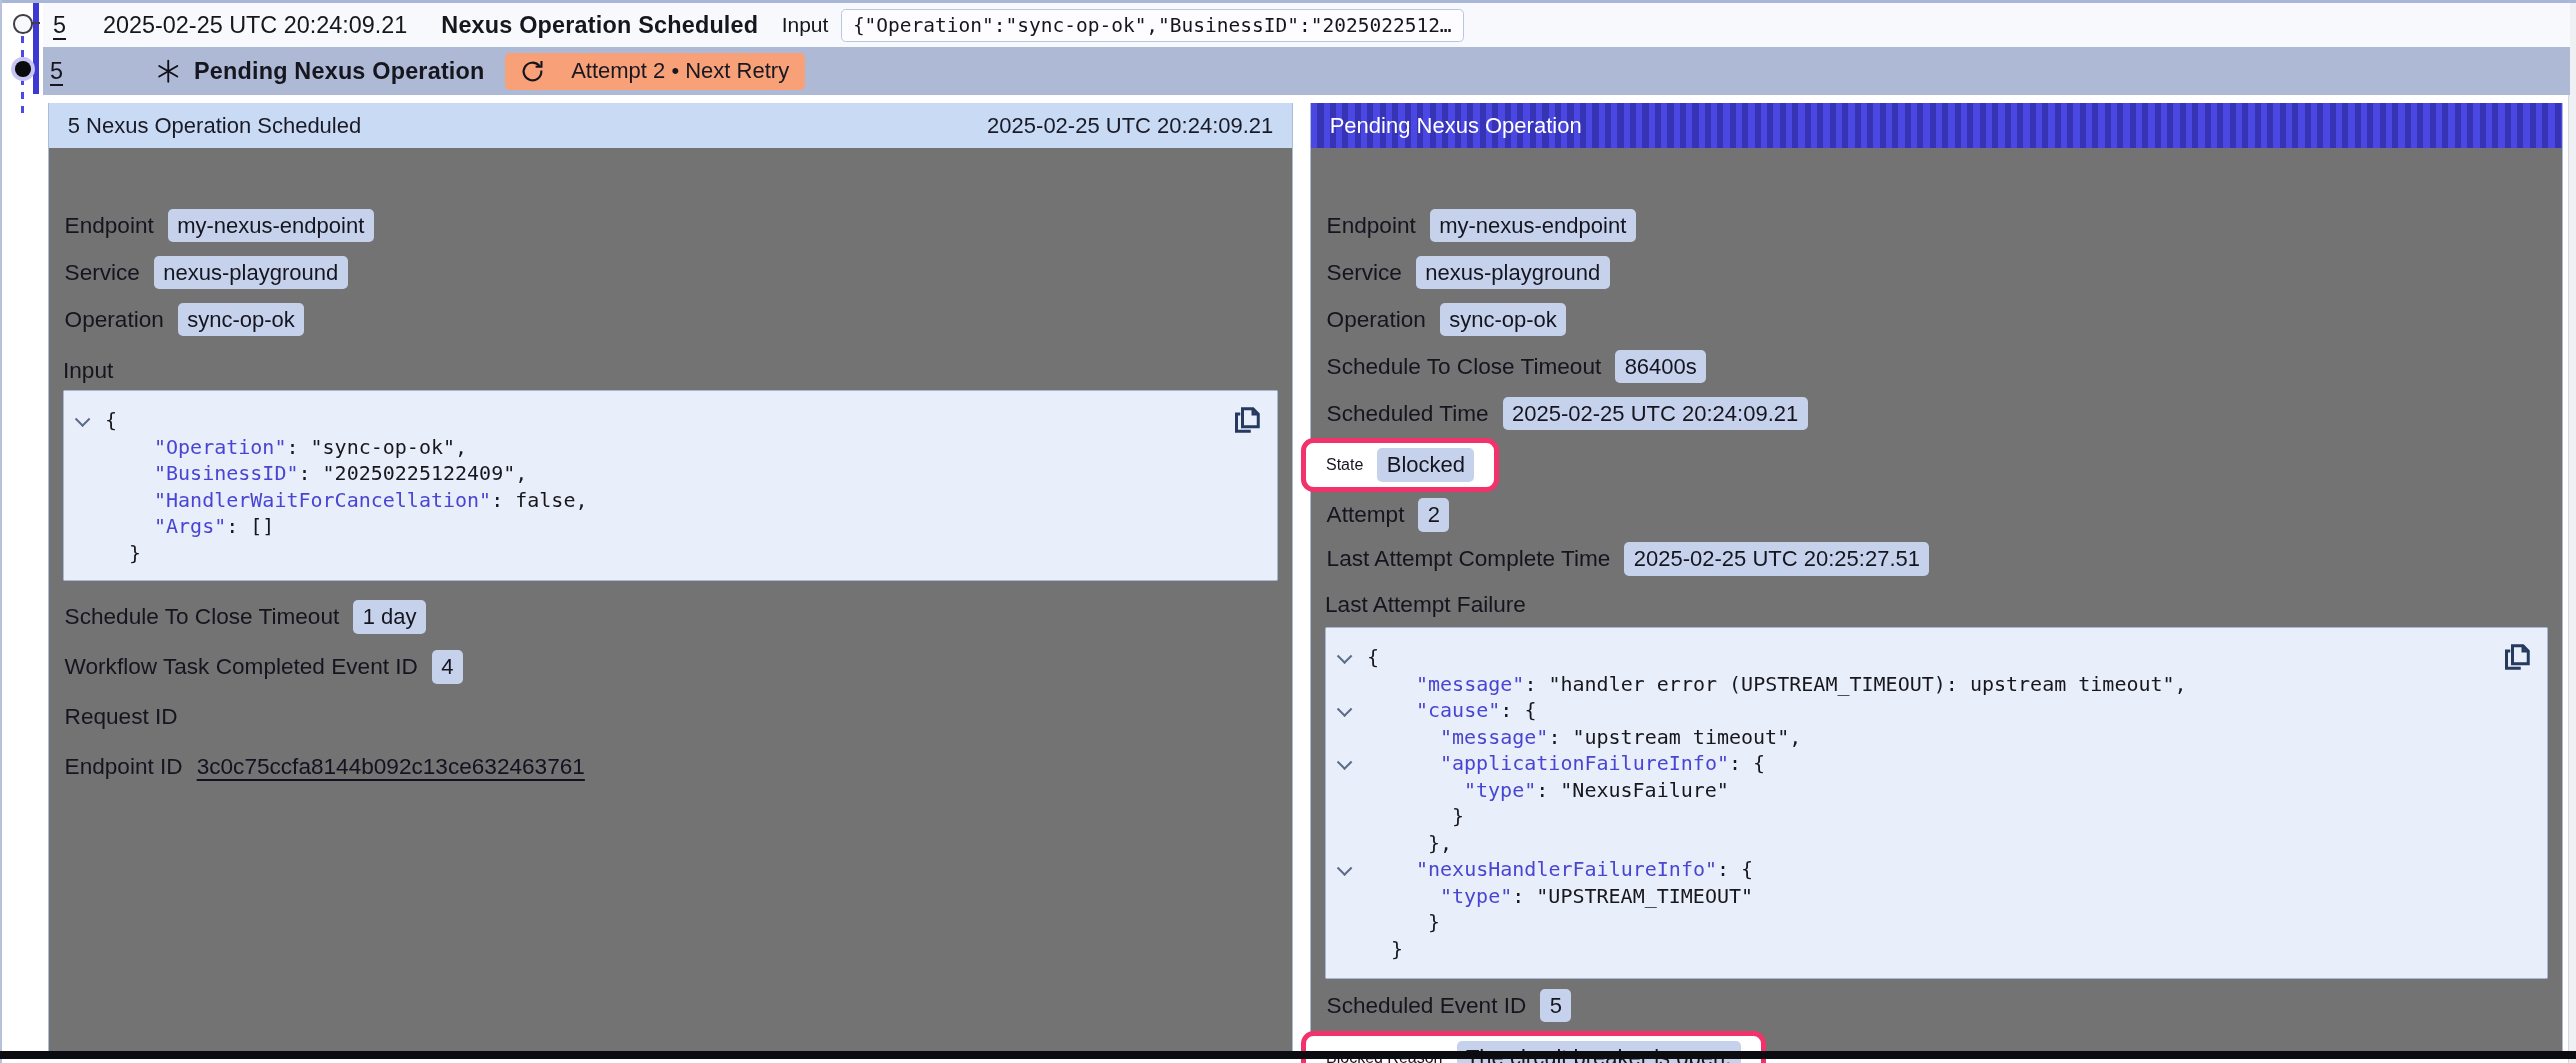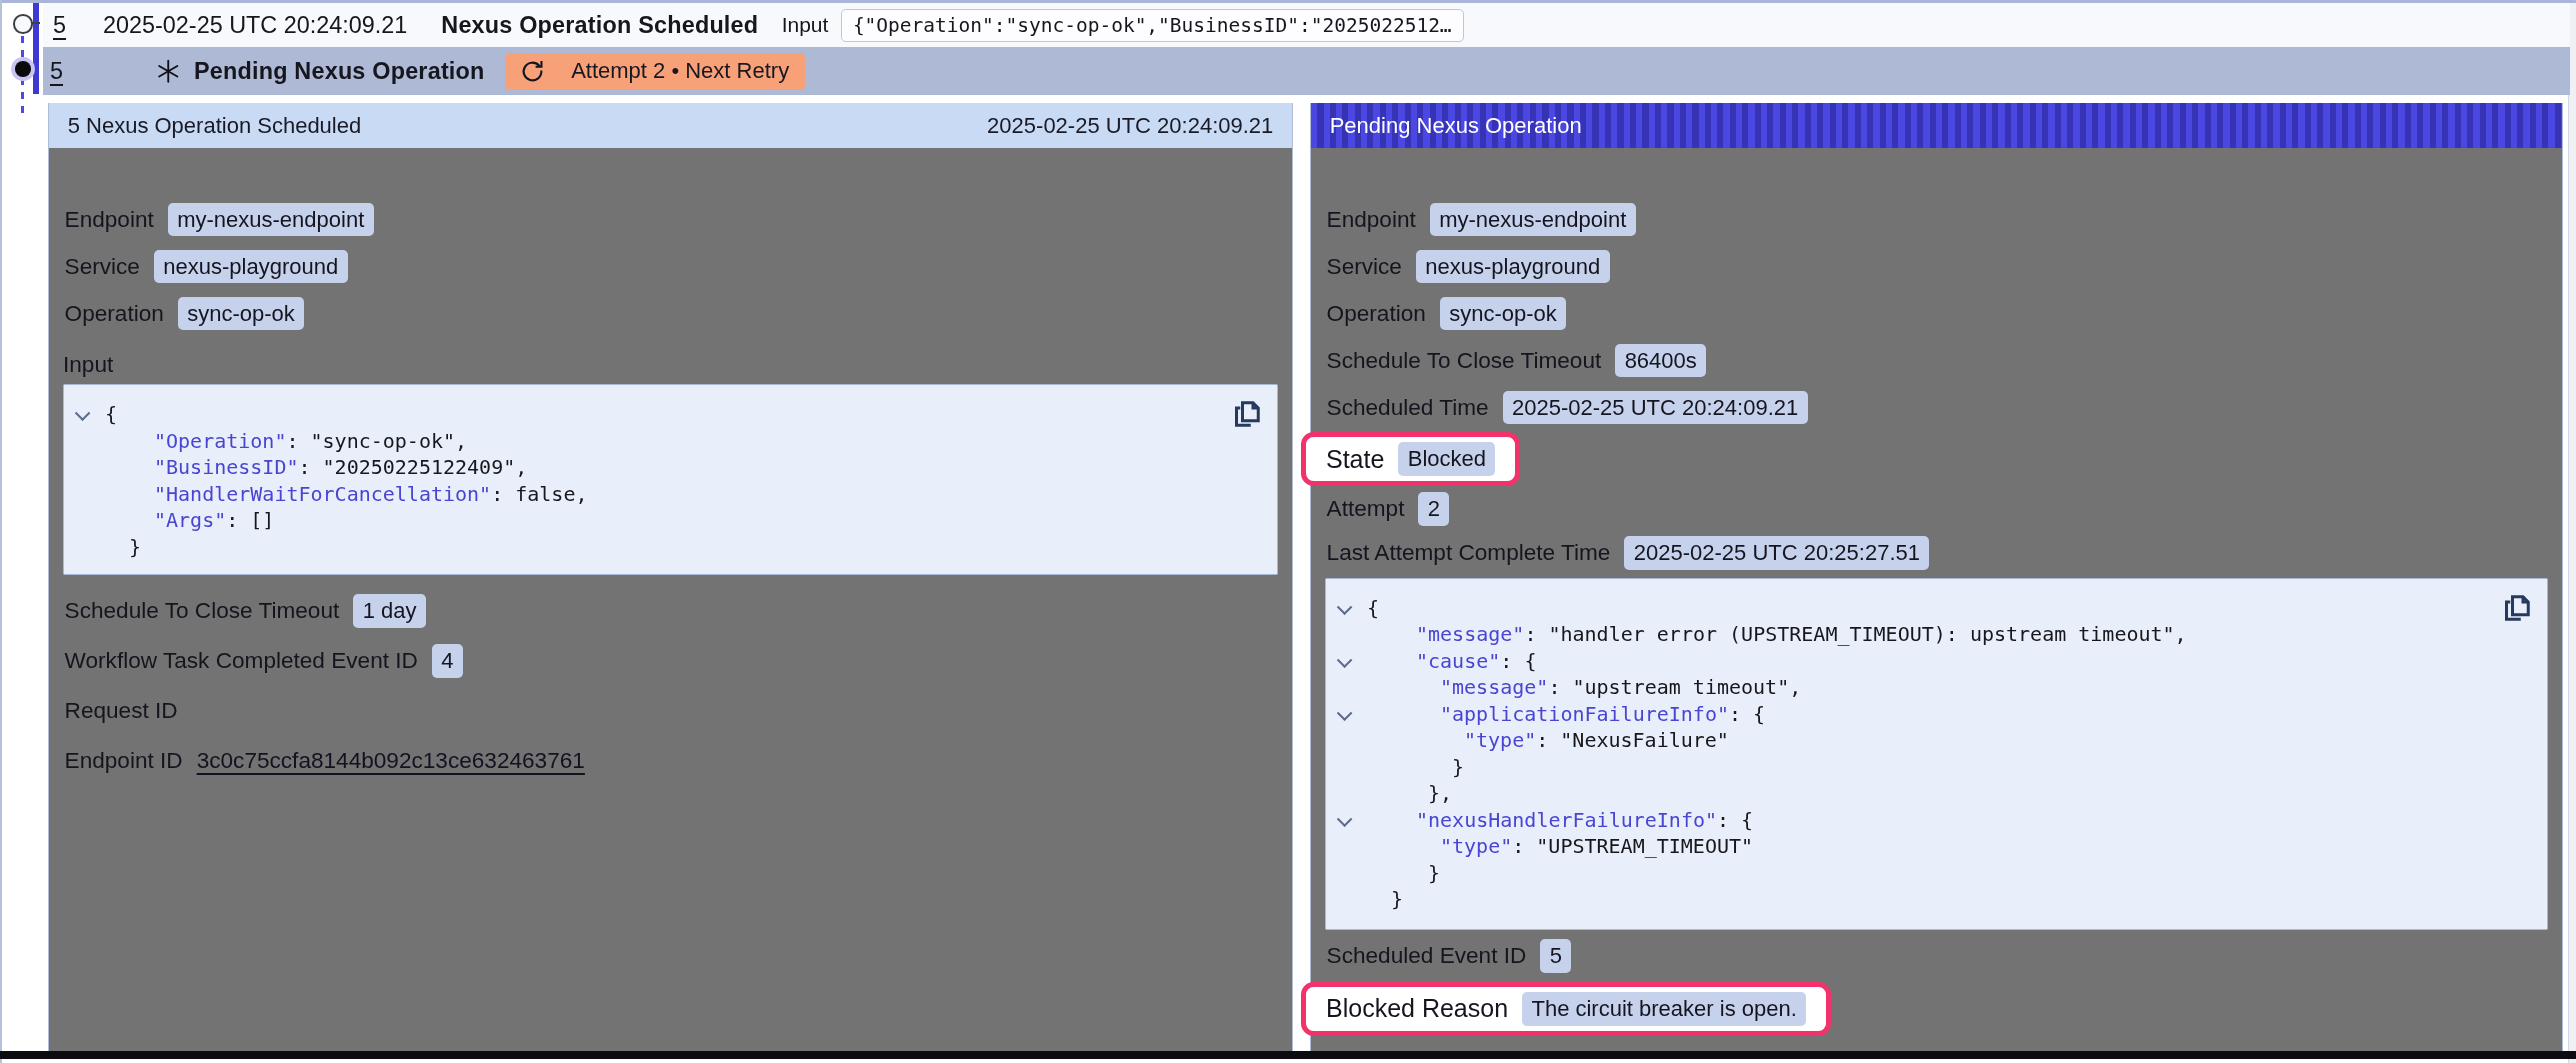--- a/index.html
+++ b/index.html
@@ -45,21 +45,21 @@
   
   .panel{position:absolute;top:103px;bottom:11px;background:#737373;border-left:1.6px solid #aebcd8;border-right:1.6px solid #aebcd8;}
   .panel-left{left:48px;width:1243px;}
   .panel-right{left:1310px;width:1251px;}
   .phead{height:45px;display:flex;align-items:center;justify-content:space-between;padding:0 18.7px;font-size:22px;}
   .phead-left{background:#c8daf4;color:#1a1a26;}
   .phead-striped{
     background:repeating-linear-gradient(90deg,#4a47e3 0 6.2px,#3633b5 6.2px 12.5px);
     color:#ffffff;
   }
-  .pbody{padding:3px 14px;}
+  .pbody{padding:9px 14px;}
   .frow{height:47px;display:flex;align-items:center;gap:14px;padding-left:1.6px;font-size:22.6px;color:#15151f;}
   .frow.h64{height:50px;}
   .frow.h56{height:44px;}
   .badge{background:#c6d2ec;border-radius:5px;padding:3.9px 9.4px;font-size:22px;color:#15151f;white-space:nowrap;}
   .linkval{font-size:22.6px;color:#121220;text-decoration:underline;text-underline-offset:4.7px;text-decoration-thickness:1.6px;}
   .seclbl{height:41px;display:flex;align-items:flex-end;padding-bottom:6.2px;font-size:22.6px;color:#15151f;}
 
   
   .codeblock{
     position:relative;background:#e9eefb;border:1.6px solid #a8b7d6;border-radius:1.6px;
@@ -78,21 +78,21 @@
 
   
   .hl{
     display:inline-flex;align-items:center;gap:14px;
     border:5.5px solid #f2336b;border-radius:12.5px;background:#ffffff;
     padding:5.5px 20px 5.5px 20px;margin-left:-24px;
   }
   .hlrow{display:flex;align-items:center;}
   .hlrow.state-row{height:56px;}
   .hlrow.blocked-row{height:58px;margin-top:1.6px;}
-  .hl .flabel{font-size:25px;color:#15151f;}
+  .hl .flabel{font-size:16px;color:#15151f;}
 
   .bottom-bar{position:absolute;left:0;top:1051px;width:2576px;height:7.8px;background:#0c0c10;z-index:5;}
 
   svg{display:block;}
 </style>
 </head>
 <body>
 
 <div class="frame-top"></div>
 <div class="frame-left"></div>
@@ -217,20 +217,21 @@
       </span>
     </div>
     <div class="frow h56">
       <span class="flabel">Attempt</span>
       <span class="badge">2</span>
     </div>
     <div class="frow h56">
       <span class="flabel">Last Attempt Complete Time</span>
       <span class="badge">2025-02-25 UTC 20:25:27.51</span>
     </div>
+    <div class="seclbl" style="height:37px">Last Attempt Failure</div>
     <div class="codeblock right-code" style="margin-top:3.1px">
       <button class="copy-btn">
         <svg width="36" height="36" viewBox="0 0 24 24" fill="none" stroke="#253a5e" stroke-width="2">
           <path d="M9 4.5 h7 l3.5 3.5 v8.5 h-10.5 z"></path>
           <path d="M16 4.5 v3.5 h3.5"></path>
           <path d="M14.5 19.5 h-9.5 v-11.5 h2.5"></path>
         </svg>
       </button>
     <div class="cline"><span class="gut"><i class="chv"></i></span><span class="indsp" style="width: 0px;"></span><span class="jrest">{</span></div>
         <div class="cline"><span class="gut"></span><span class="indsp" style="width: 49px;"></span><span class="jkey">"message"</span><span class="jrest">: "handler error (UPSTREAM_TIMEOUT): upstream timeout",</span></div>

